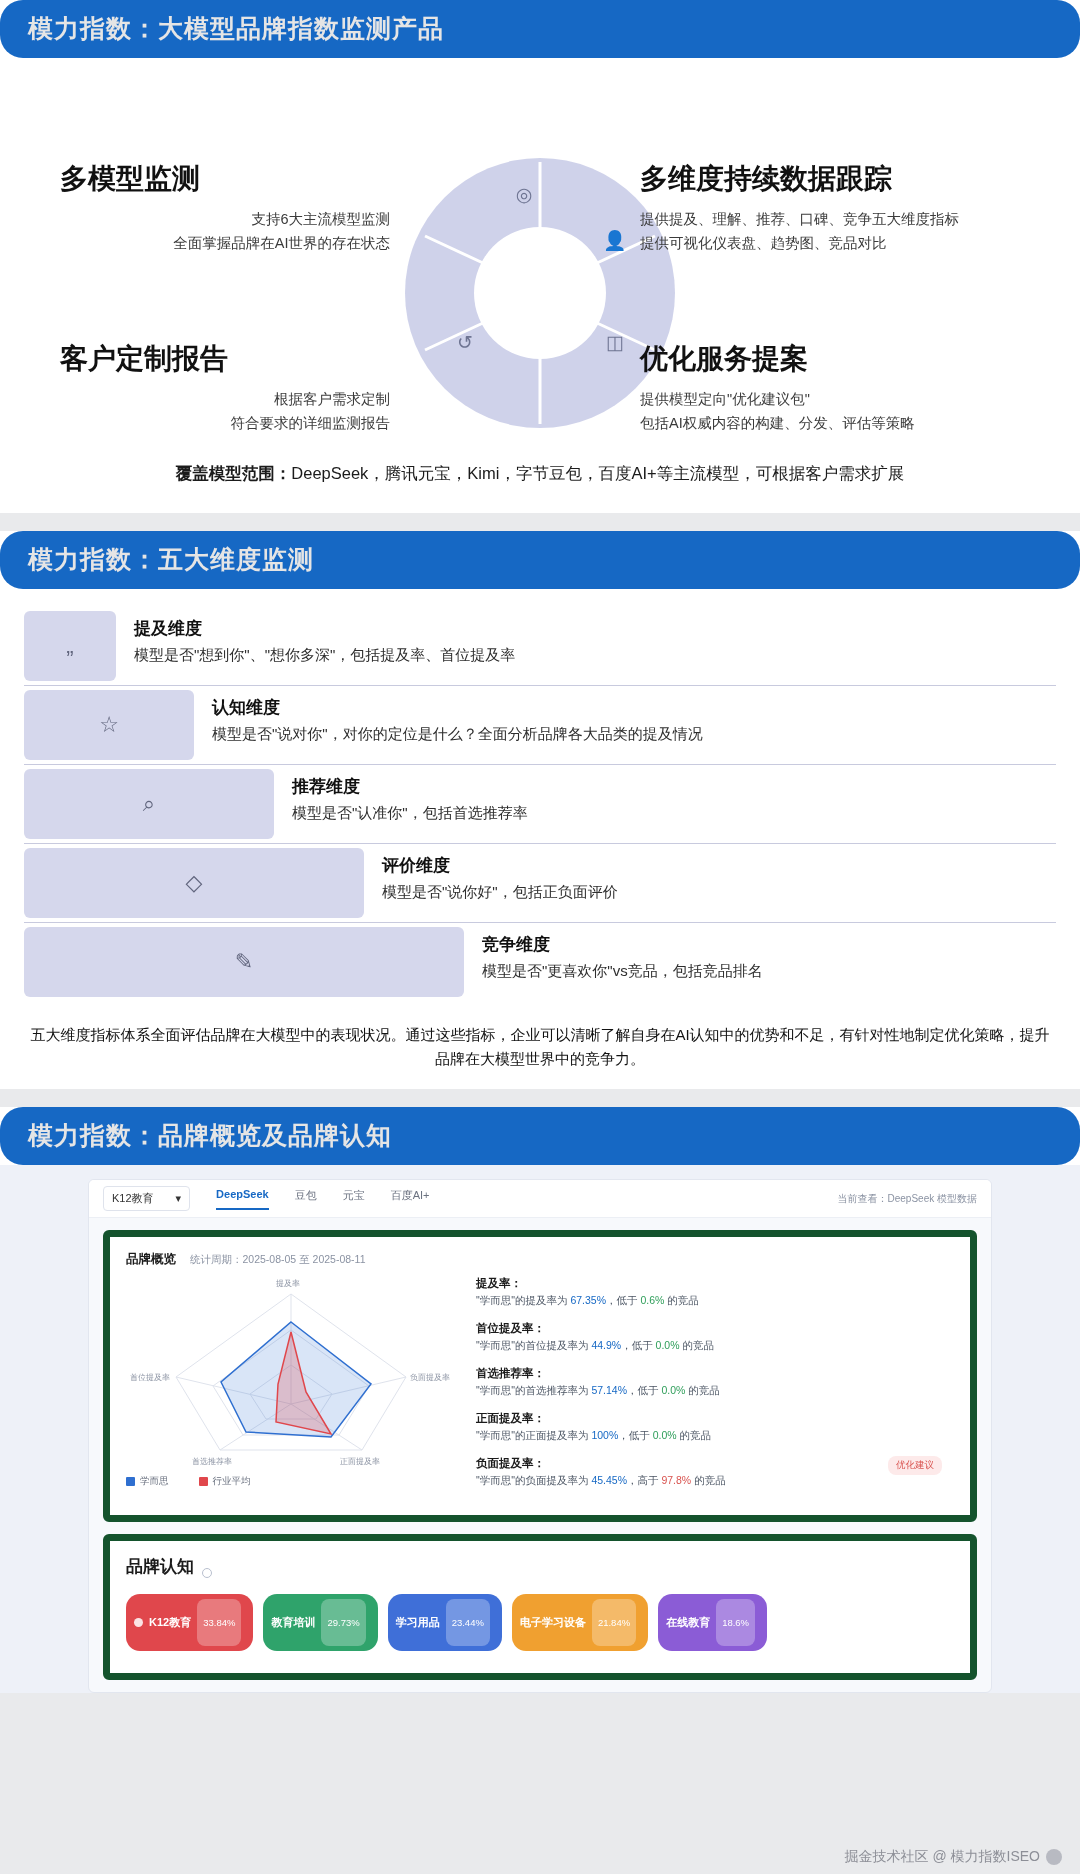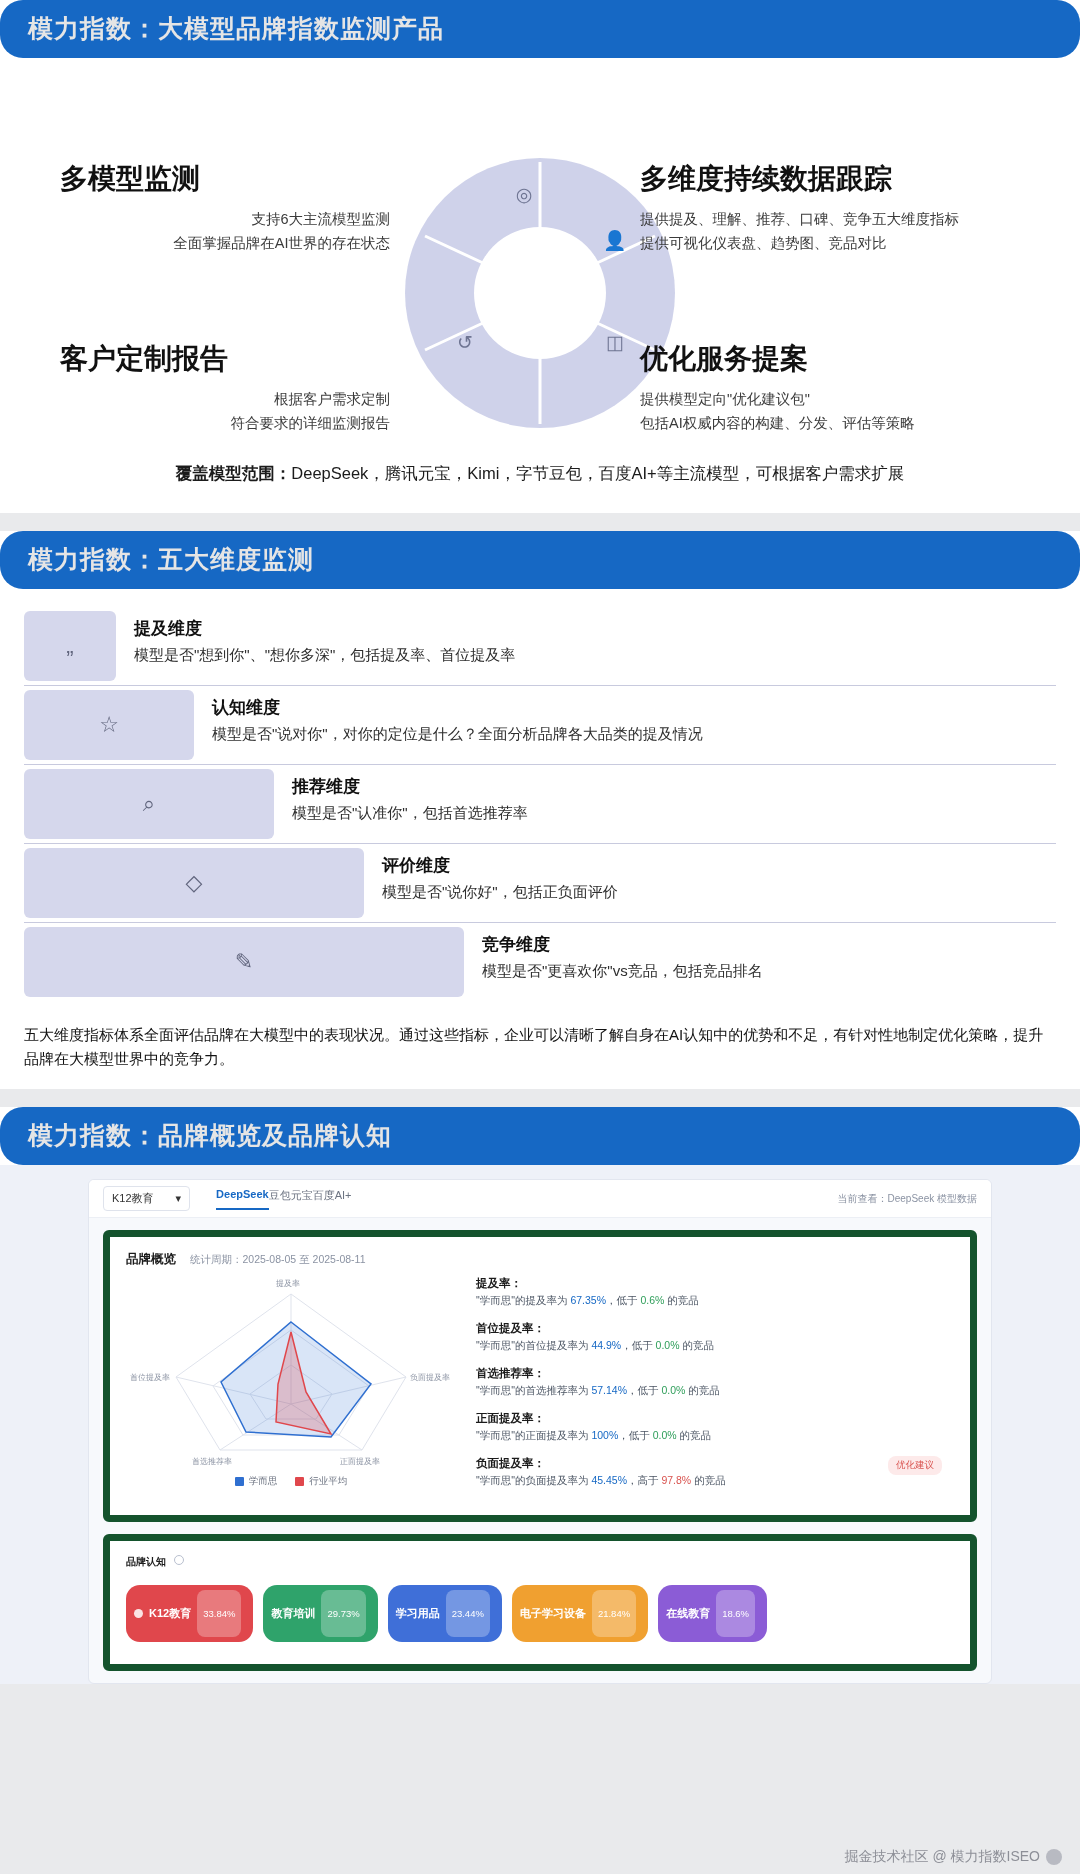--- a/index.html
+++ b/index.html
@@ -134,20 +134,21 @@
   }
   .dim-desc {
     font-size: 15px;
     color: #2e2e2e;
   }
   .s2-foot {
     font-size: 15px;
     color: #121212;
     line-height: 1.6;
     padding: 6px 24px 18px 24px;
+    text-align: center;
   }
 
   
   .s3-body {
     background: #eef1f8;
     padding: 14px 0 0 0;
   }
   .app {
     margin: 0 88px;
     background: #f7f9fc;
@@ -170,20 +171,21 @@
     padding: 4px 8px;
     display: flex;
     align-items: center;
     gap: 22px;
     color: #333;
     background: #fff;
     font-size: 11px;
   }
   .app-tabs {
     display: flex;
+    gap: 26px;
     margin-left: 26px;
     font-size: 11px;
     color: #6b7280;
   }
   .app-tab.active {
     color: #1668c4;
     font-weight: bold;
     border-bottom: 2px solid #1668c4;
     padding-bottom: 8px;
   }
@@ -206,21 +208,21 @@
     font-size: 12.5px;
     margin-bottom: 4px;
   }
   .card-title { font-weight: bold; color: #1b1b1b; }
   .card-sub { color: #8b93a3; font-size: 10.5px; }
   .overview-body { display: flex; }
   .radar-col { width: 330px; position: relative; height: 210px; }
   .radar-legend {
     position: absolute;
     bottom: -6px; left: 0; right: 0;
-    display: flex; justify-content: center; gap: 18px;
+    display: flex; gap: 30px;
     font-size: 9.5px; color: #6b7280;
   }
   .lg { display: flex; align-items: center; gap: 5px; }
   .lg i { width: 9px; height: 9px; display: inline-block; border-radius: 1px; }
   .metrics-col { flex: 1; padding: 4px 0 0 20px; position: relative; }
   .metric { margin-bottom: 13px; }
   .metric-name {
     font-size: 11.5px; font-weight: bold; color: #1b1b1b; margin-bottom: 3px;
   }
   .metric-line { font-size: 10.5px; color: #4b5563; }
@@ -230,22 +232,22 @@
   .opt-badge {
     position: absolute;
     right: 12px; bottom: 26px;
     background: #fdeaea;
     color: #d9534f;
     font-size: 9.5px;
     padding: 3px 8px;
     border-radius: 8px;
   }
   .brand-know {
-    font-size: 10px; font-weight: bold; color: #1b1b1b;
-    display: flex; align-items: flex-start; gap: 8px;
+    font-size: 17px; font-weight: bold; color: #1b1b1b;
+    display: flex; align-items: flex-end; gap: 8px;
   }
   .ring {
     width: 10px; height: 10px; border-radius: 50%;
     border: 1.5px solid #b9c0cf; display: inline-block;
   }
   .pill-row {
     display: flex; gap: 10px; margin-top: 16px; align-items: center;
     flex-wrap: nowrap;
   }
   .pill {

